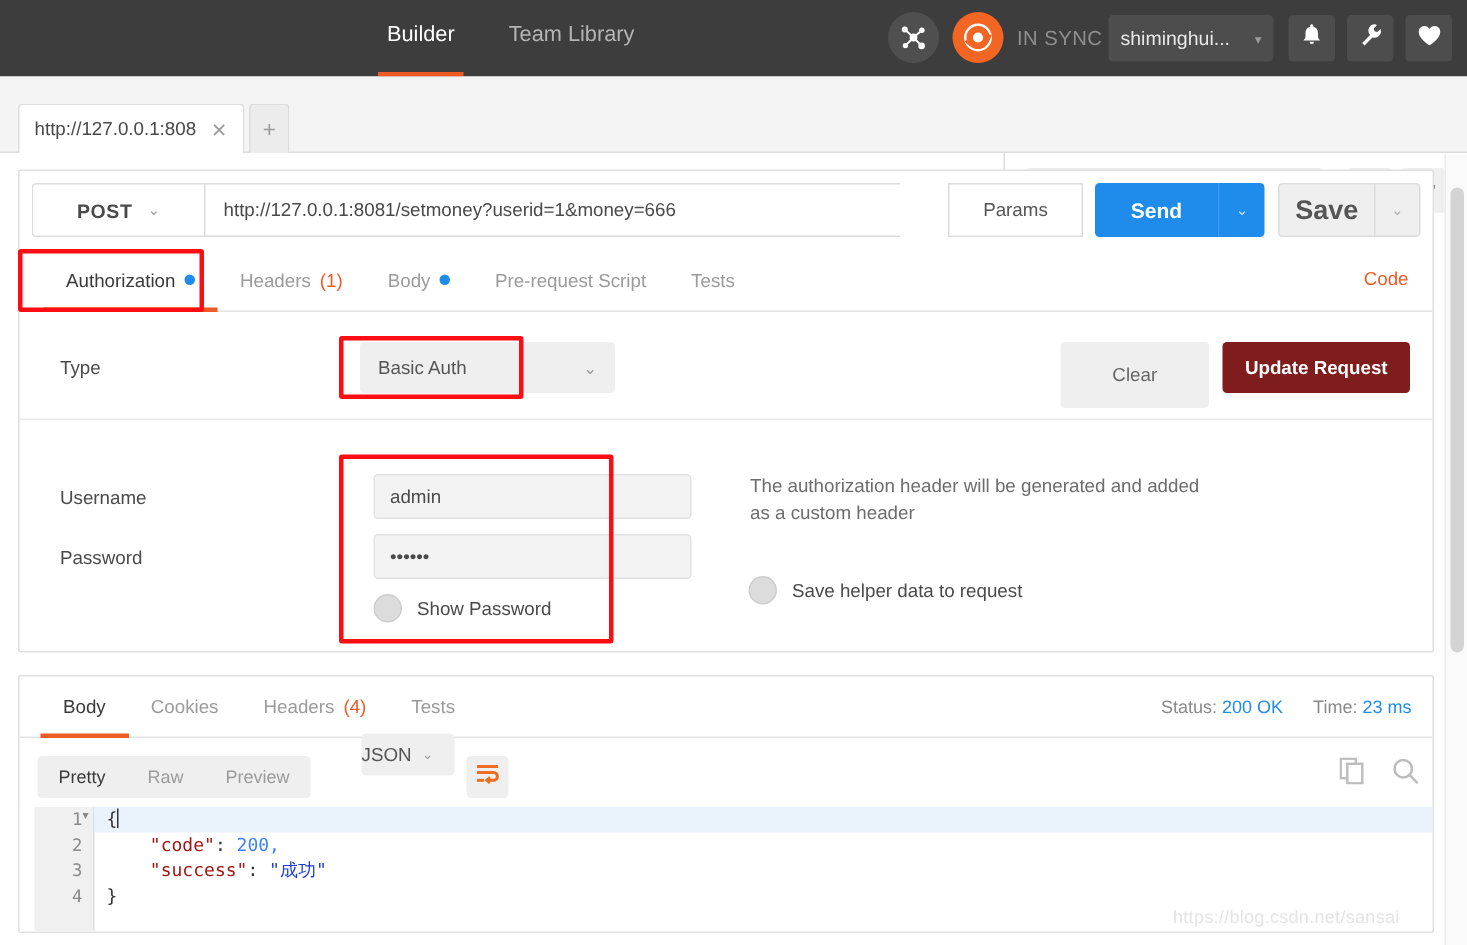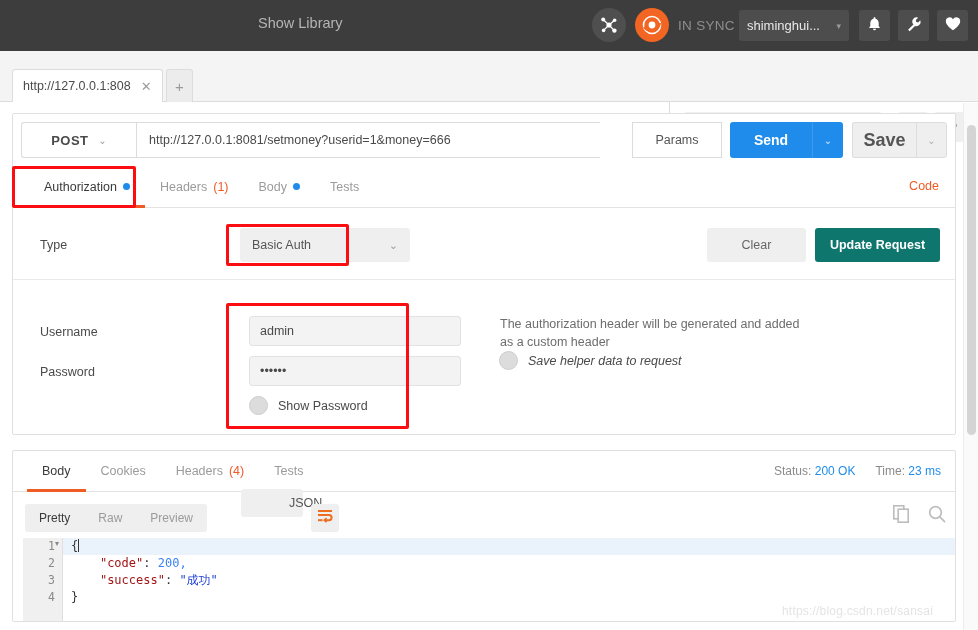--- a/index.html
+++ b/index.html
@@ -146,26 +146,26 @@
   }
   .field-label { position:absolute; font-size:12.5px; color:#4a4a4a; }
   .type-select {
     position:absolute; left:240px; top:228px; width:170px; height:34px;
     background:#efefef; border-radius:3px; display:flex; align-items:center;
     padding:0 12px; cursor:pointer;
   }
   .type-select .t-text { font-size:12.5px; color:#555; }
   .type-select .caret { margin-left:auto; color:#9d9d9d; font-size:11px; }
   .clear-btn {
-    position:absolute; left:707px; top:228px; width:99px; height:34px; background:#efefef;
+    position:absolute; left:707px; top:228px; width:99px; height:44px; background:#efefef;
     border-radius:3px; display:flex; align-items:center; justify-content:center;
     font-size:12.5px; color:#666; cursor:pointer;
   }
   .update-btn {
-    position:absolute; left:815px; top:228px; width:125px; height:34px; background:#0f766e;
+    position:absolute; left:815px; top:228px; width:125px; height:34px; background:#7f1d1d;
     border-radius:3px; display:flex; align-items:center; justify-content:center;
     font-size:12.5px; color:#fff; font-weight:bold; cursor:pointer;
   }
 
   .txt-input {
     position:absolute; width:212px; height:30px; background:#f3f3f3; border:1px solid #e2e2e2;
     border-radius:3px; display:flex; align-items:center; padding:0 10px;
     font-size:12.5px; color:#4a4a4a; cursor:text;
   }
   .radio-ctl { position:absolute; display:flex; align-items:center; gap:10px; cursor:pointer; }
@@ -190,21 +190,21 @@
   .res-meta { position:absolute; right:14px; top:13px; font-size:12px; color:#8a8a8a; display:flex; gap:20px; }
   .res-meta b { color:#1f8ceb; font-weight:normal; }
   .seg {
     position:absolute; left:12px; top:53px; height:28px; background:#efefef;
     border-radius:3px; display:flex; align-items:center;
   }
   .seg-item { padding:0 14px; font-size:12px; color:#9b9b9b; line-height:28px; cursor:pointer; }
   .seg-item.active { color:#3a3a3a; }
   .json-select {
     position:absolute; left:228px; top:38px; width:62px; height:28px; background:#efefef;
-    border-radius:3px; display:flex; align-items:center; justify-content:flex-start; gap:7px; cursor:pointer;padding-left:48px;
+    border-radius:3px; display:flex; align-items:center; justify-content:flex-start; gap:7px; cursor:pointer;
   }
   .json-select .j-text { font-size:12.5px; color:#555; }
   .json-select .caret { color:#9d9d9d; font-size:9px; }
   .wrap-btn {
     position:absolute; left:298px; top:53px; width:28px; height:28px; background:#efefef;
     border-radius:3px; display:flex; align-items:center; justify-content:center; cursor:pointer;
   }
   .res-icon { position:absolute; top:54px; cursor:pointer; }
 
   
@@ -241,21 +241,22 @@
   
   .anno { position:absolute; border:3px solid #fb0d11; border-radius:2px; pointer-events:none; }
 </style>
 </head>
 <body>
 
 <div id="app">
 
   <div class="topbar">
     <div class="topnav">
-      <div class="topnav-item">Show Library</div>
+      <div class="topnav-item active">Builder</div>
+      <div class="topnav-item">Team Library</div>
     </div>
 
     <div class="sync-group">
       <div class="node-icon">
         <svg width="20" height="20" viewBox="0 0 20 20">
           <circle cx="10" cy="10" r="2.6" fill="#ffffff"></circle>
           <circle cx="4.2" cy="4.6" r="2" fill="#ffffff"></circle>
           <circle cx="15.6" cy="5.2" r="1.8" fill="#ffffff"></circle>
           <circle cx="4.6" cy="15.4" r="1.8" fill="#ffffff"></circle>
           <circle cx="15.4" cy="15.6" r="2.2" fill="#ffffff"></circle>
@@ -352,20 +353,23 @@
       </div>
       <div class="rt">
         <span>Headers</span>
         <span class="count">(1)</span>
       </div>
       <div class="rt">
         <span>Body</span>
         <span class="dot"></span>
       </div>
       <div class="rt">
+        <span>Pre-request Script</span>
+      </div>
+      <div class="rt">
         <span>Tests</span>
       </div>
       <div class="code-link">Code</div>
     </div>
 
     <div class="auth-type-row"></div>
   </div>
 
   <div class="field-label" style="left:40px; top:238px;">Type</div>
   <div class="type-select">
@@ -381,21 +385,21 @@
   <div class="field-label" style="left:40px; top:365px;">Password</div>
   <div class="txt-input" style="left:249px; top:356px;">••••••</div>
 
   <div class="radio-ctl" style="left:249px; top:396px;">
     <span class="radio-circle"></span>
     <span class="r-label">Show Password</span>
   </div>
 
   <div class="help-text">The authorization header will be generated and added as a custom header</div>
 
-  <div class="radio-ctl" style="left:499px; top:351px;font-style:italic;">
+  <div class="radio-ctl" style="left:499px; top:384px;">
     <span class="radio-circle"></span>
     <span class="r-label">Save helper data to request</span>
   </div>
 
   <div class="res-panel">
     <div class="res-tabs">
       <div class="rt active">
         <span>Body</span>
       </div>
       <div class="rt">

